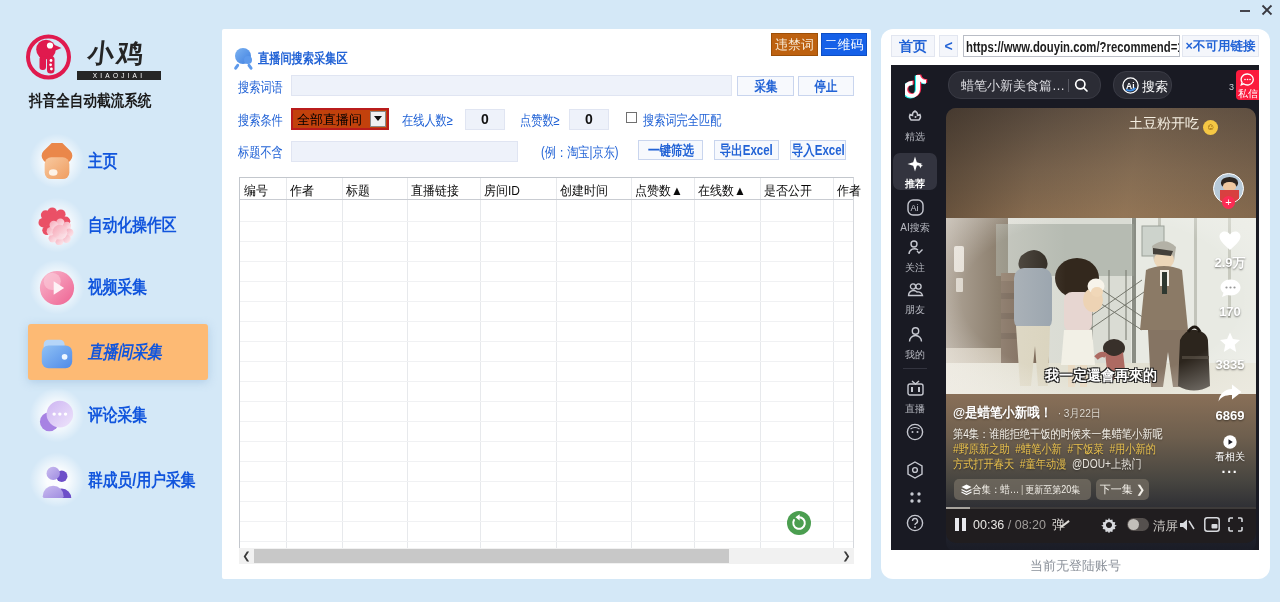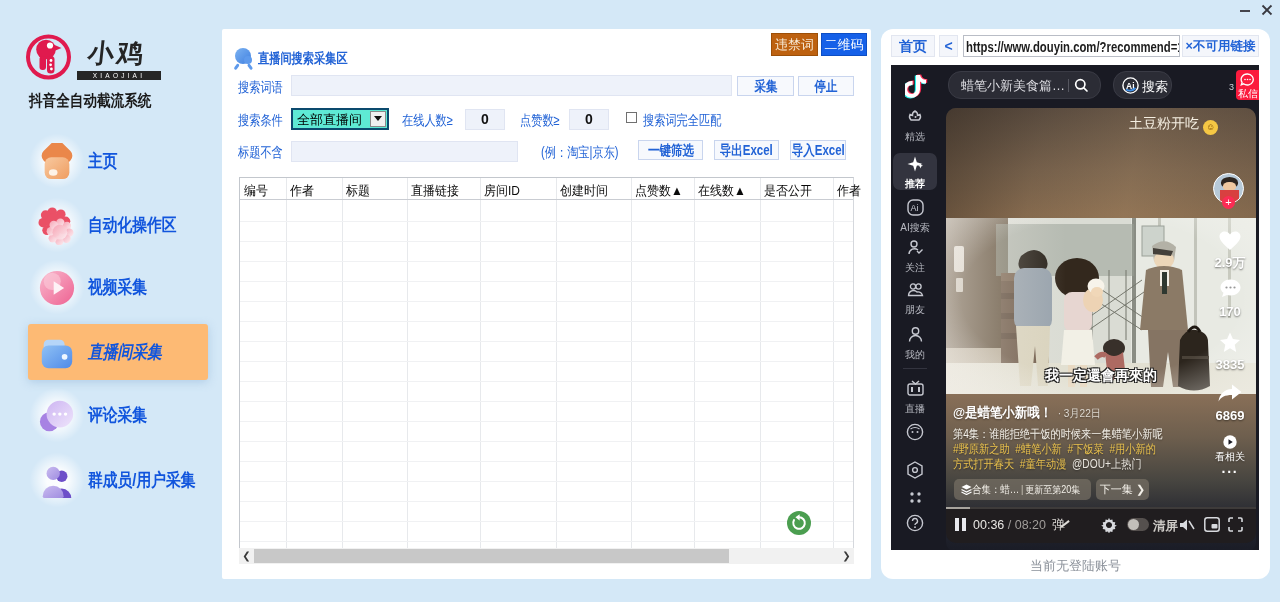--- a/index.html
+++ b/index.html
@@ -225,21 +225,21 @@
   <div class="abs blab" style="left:16px;top:50px;">搜索词语</div>
   <div class="abs inp" style="left:69px;top:46px;width:441px;height:21px;"></div>
   <div class="abs wbtn" style="left:515px;top:47px;width:57px;height:20px;line-height:18px;">
       <span>采集</span>
     </div>
   <div class="abs wbtn" style="left:576px;top:47px;width:56px;height:20px;line-height:18px;">
       <span>停止</span>
     </div>
 
   <div class="abs blab" style="left:16px;top:83px;">搜索条件</div>
-  <div class="abs" style="left:69px;top:79px;width:98px;height:22px;background:#5eead4;border:2px solid #0c4a6e;">
+  <div class="abs" style="left:69px;top:79px;width:98px;height:22px;background:#c2410c;border:2px solid #b91c1c;">
     <div class="abs" style="left:4px;top:1px;font-size:13px;color:#000;">全部直播间</div>
     <div class="abs" style="right:1px;top:1px;width:16px;height:16px;background:#f0f0f0;border:1px solid #8a8a8a;"></div>
     <div class="abs" style="right:5px;top:6px;width:0;height:0;border-left:4px solid transparent;border-right:4px solid transparent;border-top:5px solid #111;"></div>
   </div>
   <div class="abs blab" style="left:180px;top:83px;">在线人数≥</div>
   <div class="abs inp" style="left:243px;top:80px;width:40px;height:21px;font-size:14px;font-weight:bold;color:#111;text-align:center;line-height:19px;">0</div>
   <div class="abs blab" style="left:298px;top:83px;">点赞数≥</div>
   <div class="abs inp" style="left:347px;top:80px;width:40px;height:21px;font-size:14px;font-weight:bold;color:#111;text-align:center;line-height:19px;">0</div>
   <div class="abs" style="left:404px;top:83px;width:11px;height:11px;background:#fff;border:1.5px solid #707070;"></div>
   <div class="abs blab" style="left:421px;top:83px;">搜索词完全匹配</div>
@@ -568,21 +568,21 @@
         <div class="abs" style="left:9px;top:11px;width:3.5px;height:13px;background:#e8e9ee;"></div>
         <div class="abs" style="left:16px;top:11px;width:3.5px;height:13px;background:#e8e9ee;"></div>
         <div class="abs" style="left:27px;top:11px;font-size:12.5px;color:#e8e6e2;">00:36<span style="color:#a09d9a;"> / 08:20</span></div>
         <div class="abs" style="left:106px;top:9px;font-size:13px;color:#dedcd8;">弹<span style="position:absolute;left:8px;top:7px;width:10px;height:1.5px;background:#dedcd8;transform:rotate(-38deg);"></span></div>
         <svg class="abs" style="left:155px;top:10px" width="16" height="16" viewBox="0 0 16 16">
             <path d="M8 5 a3 3 0 1 0 0.001 0 Z M8 0.8 l1 2.2 2.4-0.6 0.4 2.5 2.5 0.4 -0.6 2.4 2.2 1 -2.2 1 0.6 2.4 -2.5 0.4 -0.4 2.5 -2.4-0.6 -1 2.2 -1-2.2 -2.4 0.6 -0.4-2.5 -2.5-0.4 0.6-2.4 -2.2-1 2.2-1 -0.6-2.4 2.5-0.4 0.4-2.5 2.4 0.6 Z" fill="#d8dade" fill-rule="evenodd"></path>
           </svg>
         <div class="abs" style="left:181px;top:11px;width:22px;height:13px;border-radius:7px;background:#55504e;">
             <div class="abs" style="left:1px;top:1px;width:11px;height:11px;border-radius:50%;background:#c2bfba;"></div>
           </div>
-        <div class="abs" style="left:207px;top:11px;font-size:12.5px;color:#cfccc8;font-weight:bold;">清屏</div>
+        <div class="abs" style="left:207px;top:11px;font-size:12.5px;color:#cfccc8;">清屏</div>
         <svg class="abs" style="left:232px;top:10px" width="17" height="16" viewBox="0 0 17 16">
             <path d="M2 6 h3 l4-3.5 v11 L5 10 H2 Z" fill="#d8dade"></path>
             <line x1="11" y1="4" x2="16" y2="12" stroke="#d8dade" stroke-width="1.5"></line>
           </svg>
         <svg class="abs" style="left:258px;top:10px" width="16" height="15" viewBox="0 0 16 15">
             <rect x="0.8" y="0.8" width="14.4" height="13.4" rx="2.5" fill="none" stroke="#d8dade" stroke-width="1.5"></rect>
             <rect x="7.5" y="7" width="6" height="4.5" rx="1" fill="#d8dade"></rect>
           </svg>
         <svg class="abs" style="left:282px;top:10px" width="15" height="15" viewBox="0 0 15 15">
             <path d="M1 5 V2.2 A1.2 1.2 0 0 1 2.2 1 H5 M10 1 h2.8 A1.2 1.2 0 0 1 14 2.2 V5 M14 10 v2.8 A1.2 1.2 0 0 1 12.8 14 H10 M5 14 H2.2 A1.2 1.2 0 0 1 1 12.8 V10" fill="none" stroke="#d8dade" stroke-width="1.6"></path>

